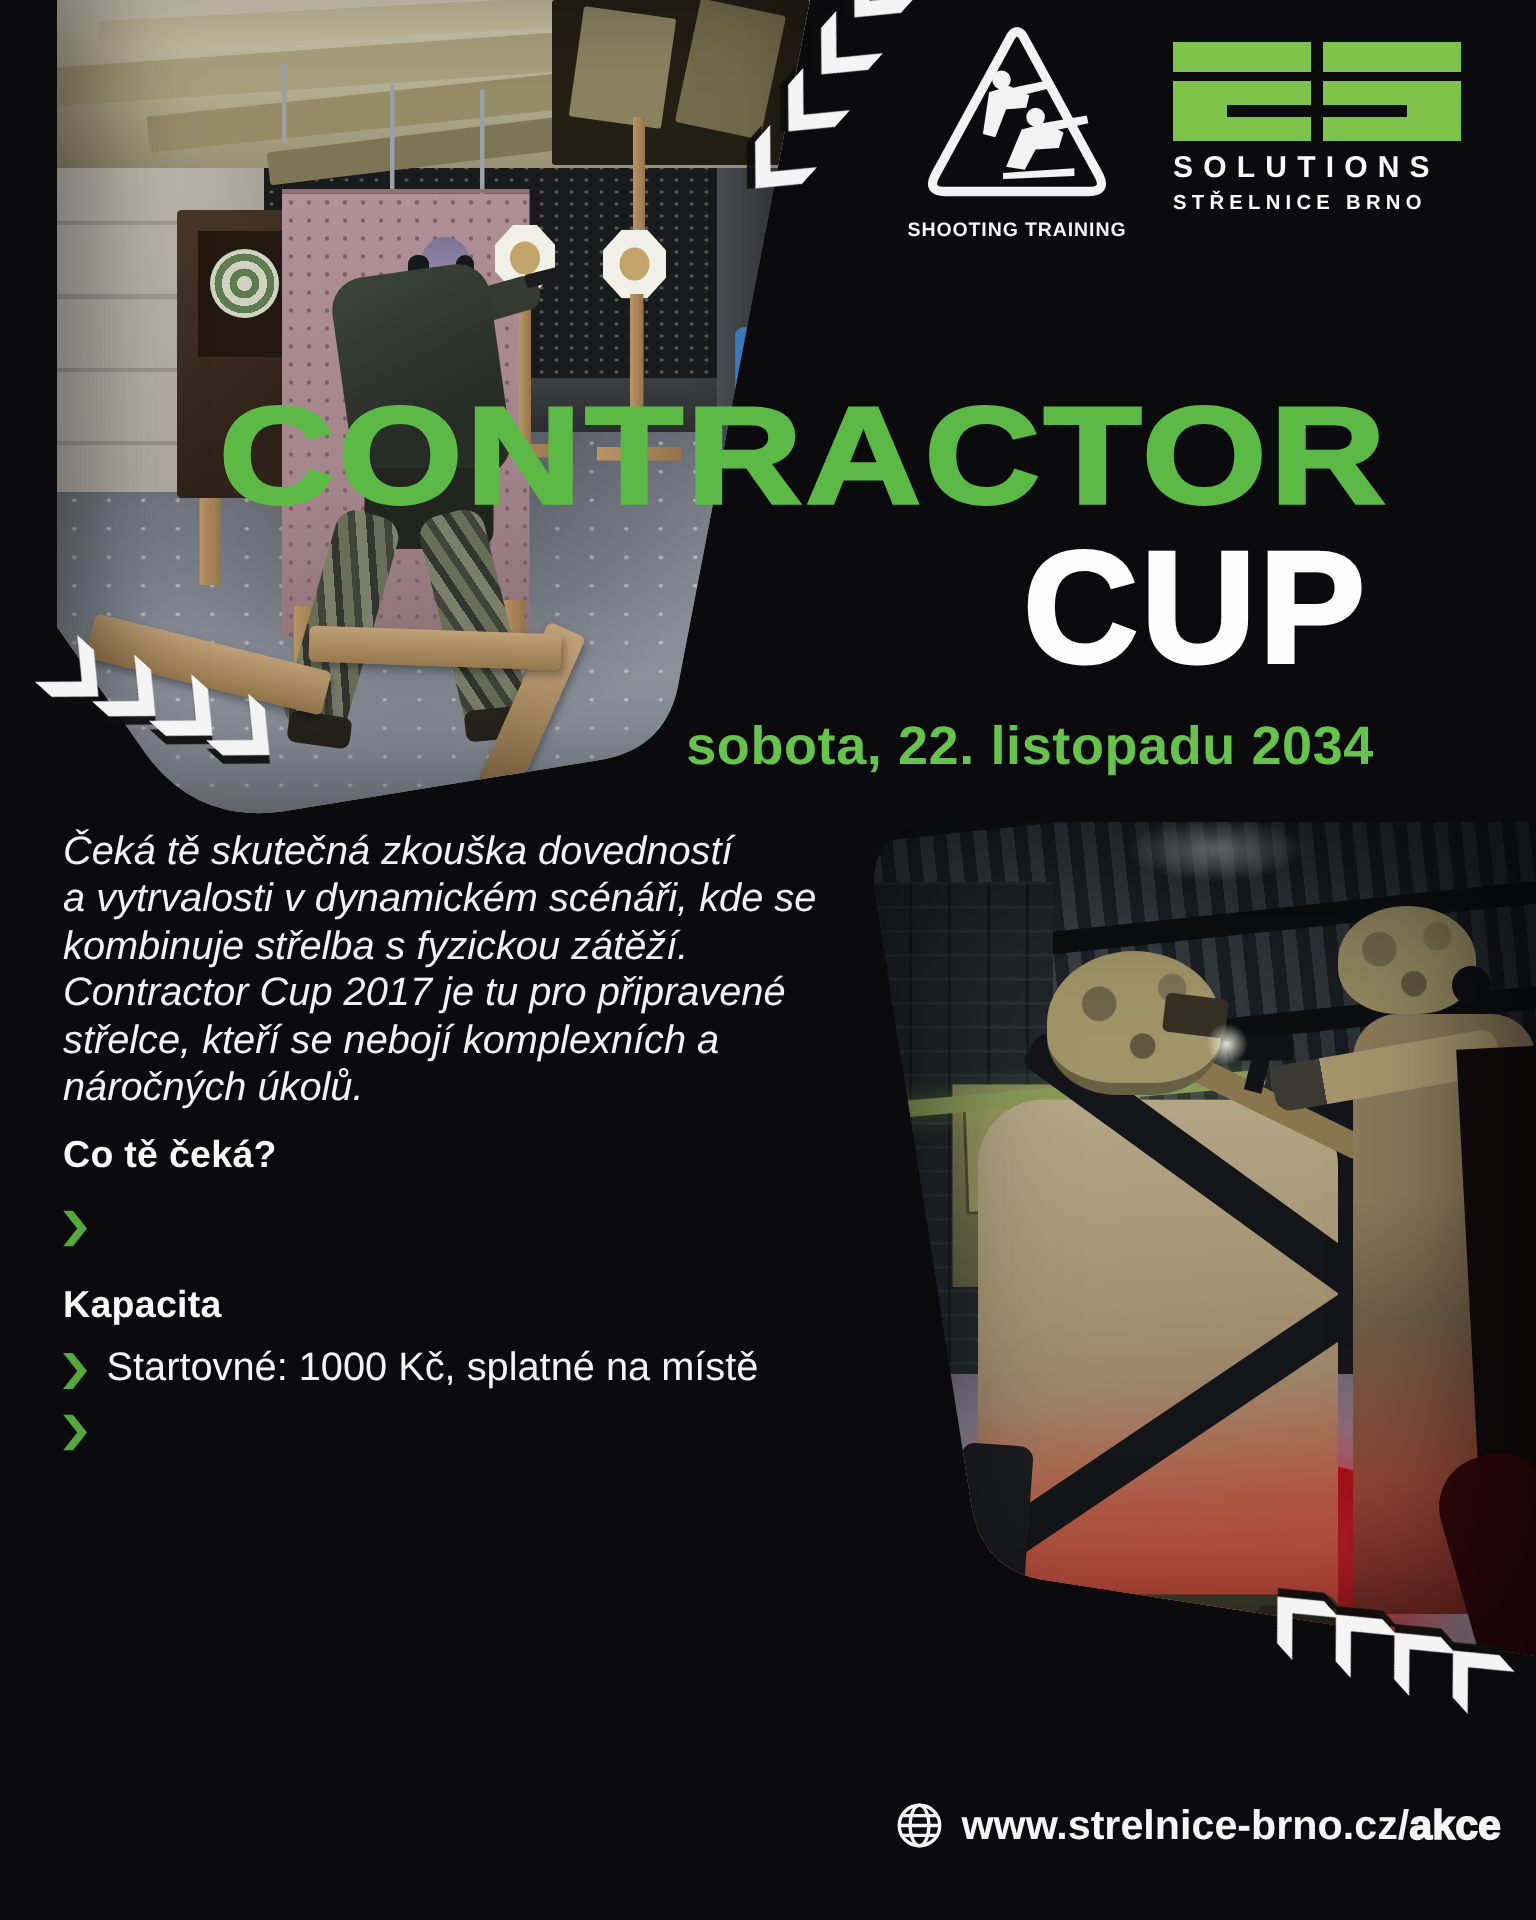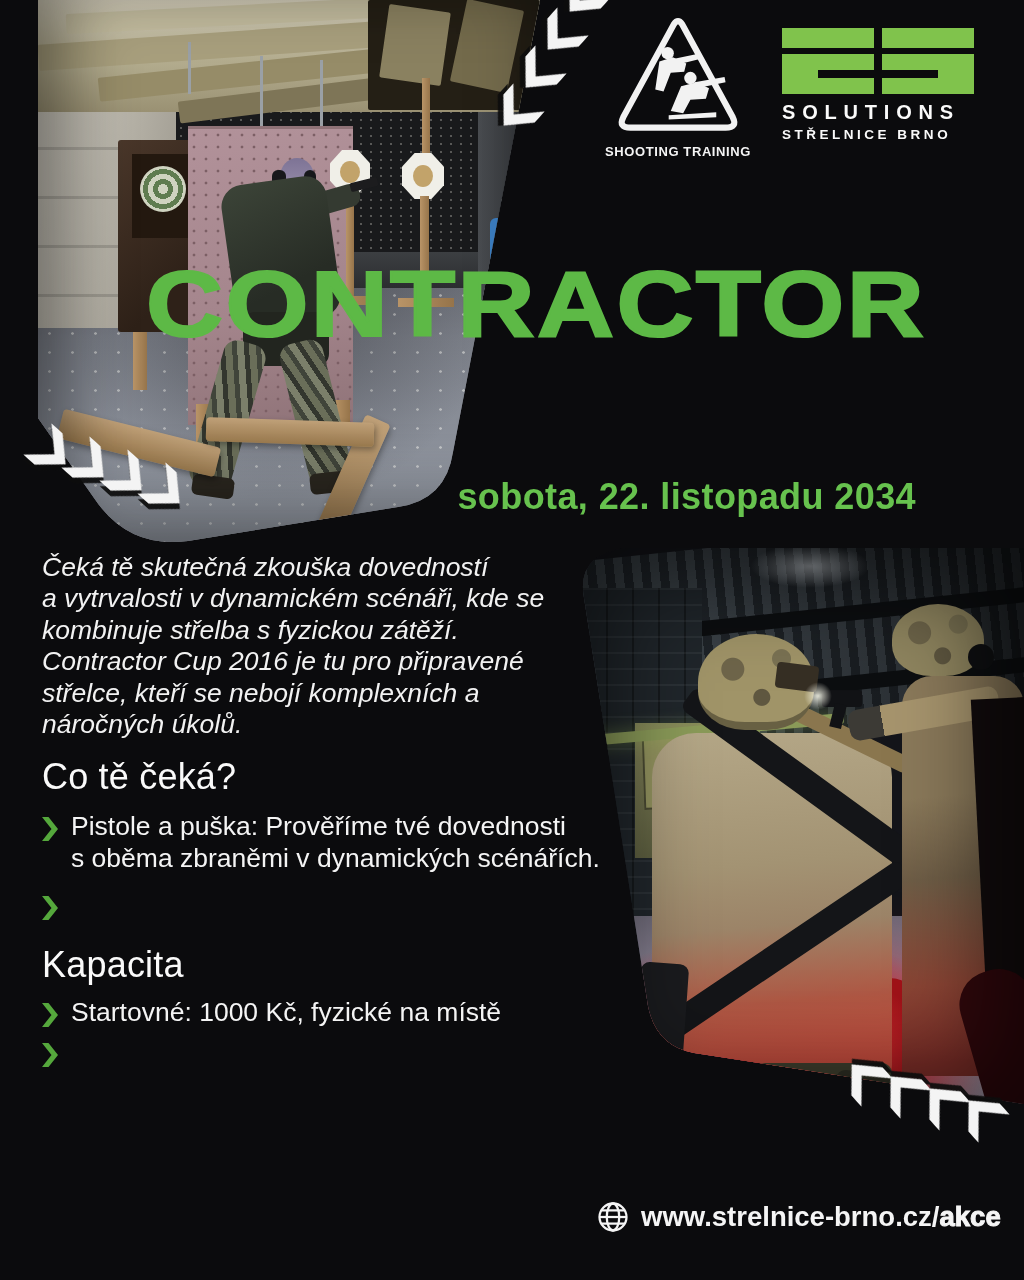--- a/index.html
+++ b/index.html
@@ -133,21 +133,21 @@
   
   .title1{left:146px;top:258px;z-index:5;font-size:92px;line-height:1;font-weight:bold;color:#5db946;
       letter-spacing:2px;transform:scaleX(1.16);transform-origin:left top;-webkit-text-stroke:2.2px #5db946;white-space:nowrap;}
   .title2{right:112px;top:352px;z-index:5;font-size:106px;line-height:1;font-weight:bold;color:#fdfdfd;
       letter-spacing:2px;-webkit-text-stroke:2.6px #fdfdfd;}
   .title-date{right:108px;top:476px;z-index:5;font-size:36px;font-weight:bold;color:#67c24e;letter-spacing:.4px;}
 
   
   .content{left:42px;top:552px;width:660px;z-index:4;}
   .intro{font-size:26.5px;line-height:1.185;font-style:italic;color:#f2f2f2;white-space:pre;}
-  .sec-heading{margin-top:16px;font-size:36px;font-weight:normal;color:#fafafa;letter-spacing:.2px;}
+  .sec-heading{margin-top:16px;font-size:25px;font-weight:bold;color:#fafafa;letter-spacing:.2px;}
   .sec-heading.second{margin-top:20px;}
   .bullet{display:flex;align-items:flex-start;gap:12px;}
   .bullet .bicon{flex:0 0 auto;margin-top:6px;}
   .bullet .btext{font-size:26.5px;line-height:1.18;color:#f4f4f4;white-space:pre;}
   .b-exp1{margin-top:13px;} .b-exp2{margin-top:16px;}
   .b-inf1{margin-top:11px;} .b-inf2{margin-top:6px;} .b-inf3{margin-top:6px;}
   .link-green{color:#6abf49;font-weight:bold;}
 
   
   .footer{left:596px;top:1200px;z-index:4;display:flex;align-items:center;gap:11px;}
@@ -347,58 +347,50 @@
         <circle cx="77" cy="60" r="6"></circle>
         <path d="M68 68 L83 64 L95 70 L92 80 L77 81 L70 94 L58 92 Z"></path>
         <path d="M81 64 L110 59 L111 64 L83 70 Z"></path>
         <path d="M56 96 L102 93 L102 98 L56 100 Z"></path>
       </g>
     </svg>
     <div class="logo-st-label">SHOOTING TRAINING</div>
   </div>
 
   <div class="abs title1">CONTRACTOR</div>
+  <div class="abs title2">CUP</div>
   <div class="abs title-date">sobota, 22. listopadu 2034</div>
 
   <div class="abs content">
     <div class="intro">Čeká tě skutečná zkouška dovedností
 a vytrvalosti v dynamickém scénáři, kde se
 kombinuje střelba s fyzickou zátěží.
-Contractor Cup 2016 je tu pro připravené
+Contractor Cup 2017 je tu pro připravené
 střelce, kteří se nebojí komplexních a
 náročných úkolů.</div>
 
     <div class="sec-heading">Co tě čeká?</div>
 
-    <div class="bullet b-exp1">
-      <span class="bicon">
-        <svg width="17" height="24" viewBox="0 0 17 24">
-            <polygon points="0,0 6.5,0 16,12 6.5,24 0,24 9.5,12" fill="#55a83c"></polygon>
-          </svg>
-      </span>
-      <span class="btext">Pistole a puška: Prověříme tvé dovednosti
-s oběma zbraněmi v dynamických scénářích.</span>
-    </div>
     <div class="bullet b-exp2">
       <span class="bicon">
         <svg width="17" height="24" viewBox="0 0 17 24">
             <polygon points="0,0 6.5,0 16,12 6.5,24 0,24 9.5,12" fill="#55a83c"></polygon>
           </svg>
       </span>
     </div>
 
     <div class="sec-heading second">Kapacita</div>
 
     <div class="bullet b-inf1">
       <span class="bicon">
         <svg width="17" height="24" viewBox="0 0 17 24">
             <polygon points="0,0 6.5,0 16,12 6.5,24 0,24 9.5,12" fill="#55a83c"></polygon>
           </svg>
       </span>
-      <span class="btext">Startovné: 1000 Kč, fyzické na místě</span>
+      <span class="btext">Startovné: 1000 Kč, splatné na místě</span>
     </div>
     <div class="bullet b-inf2">
       <span class="bicon">
         <svg width="17" height="24" viewBox="0 0 17 24">
             <polygon points="0,0 6.5,0 16,12 6.5,24 0,24 9.5,12" fill="#55a83c"></polygon>
           </svg>
       </span>
     </div>
   </div>
 

